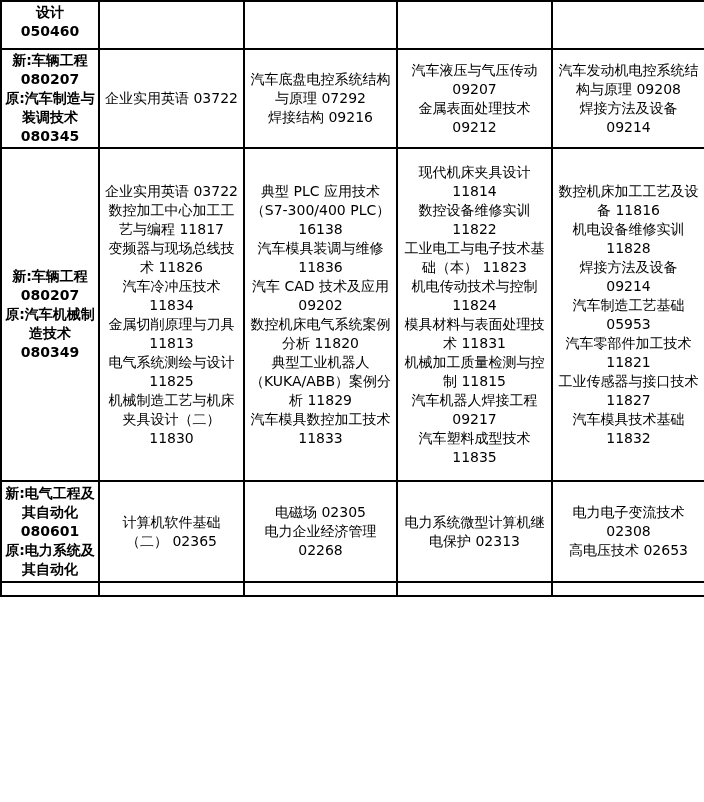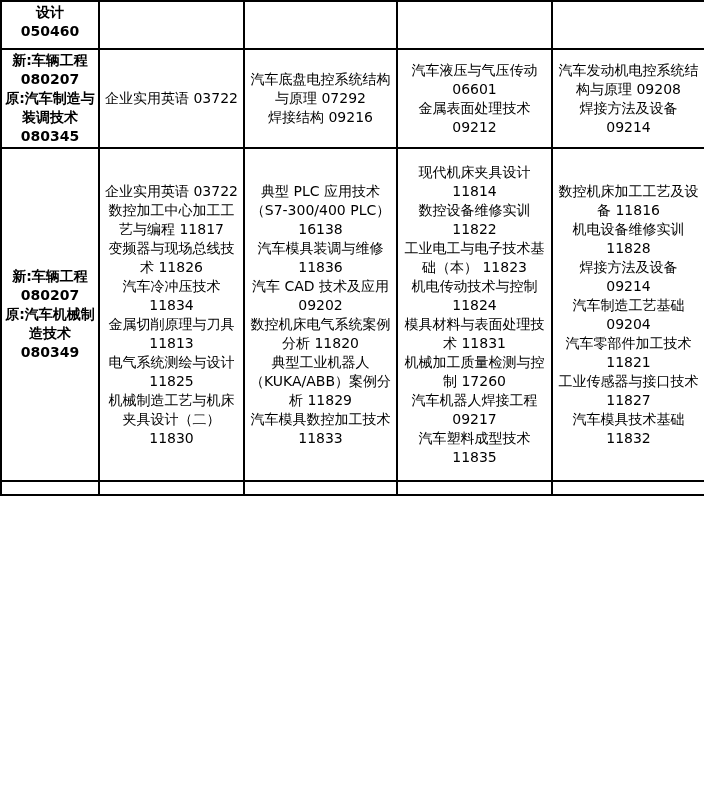--- a/index.html
+++ b/index.html
@@ -58,21 +58,21 @@
         <td></td>
         <td></td>
         <td></td>
       </tr>
       <tr style="height:99px">
         <td class="program-cell">新:车辆工程 080207
 原:汽车制造与装调技术 080345</td>
         <td>企业实用英语 03722</td>
         <td>汽车底盘电控系统结构与原理 07292
 焊接结构 09216</td>
-        <td>汽车液压与气压传动 06601
+        <td>汽车液压与气压传动 09207
 金属表面处理技术 09212</td>
         <td>汽车发动机电控系统结构与原理 09208
 焊接方法及设备 09214</td>
       </tr>
       <tr style="height:333px">
         <td class="program-cell">新:车辆工程 080207
 原:汽车机械制造技术 080349</td>
         <td>企业实用英语 03722
 数控加工中心加工工艺与编程 11817
 变频器与现场总线技术 11826
@@ -84,30 +84,40 @@
 汽车模具装调与维修 11836
 汽车 CAD 技术及应用 09202
 数控机床电气系统案例分析 11820
 典型工业机器人（KUKA/ABB）案例分析 11829
 汽车模具数控加工技术 11833</td>
         <td>现代机床夹具设计 11814
 数控设备维修实训 11822
 工业电工与电子技术基础（本） 11823
 机电传动技术与控制 11824
 模具材料与表面处理技术 11831
-机械加工质量检测与控制 17260
+机械加工质量检测与控制 11815
 汽车机器人焊接工程 09217
 汽车塑料成型技术 11835</td>
         <td>数控机床加工工艺及设备 11816
 机电设备维修实训 11828
 焊接方法及设备 09214
-汽车制造工艺基础 09204
+汽车制造工艺基础 05953
 汽车零部件加工技术 11821
 工业传感器与接口技术 11827
 汽车模具技术基础 11832</td>
+      </tr>
+      <tr style="height:101px">
+        <td class="program-cell">新:电气工程及其自动化 080601
+原:电力系统及其自动化</td>
+        <td>计算机软件基础（二） 02365</td>
+        <td>电磁场 02305
+电力企业经济管理 02268</td>
+        <td>电力系统微型计算机继电保护 02313</td>
+        <td>电力电子变流技术 02308
+高电压技术 02653</td>
       </tr>
       <tr style="height:14px">
         <td class="program-cell"></td>
         <td></td>
         <td></td>
         <td></td>
         <td></td>
       </tr>
     </tbody>
   </table>

